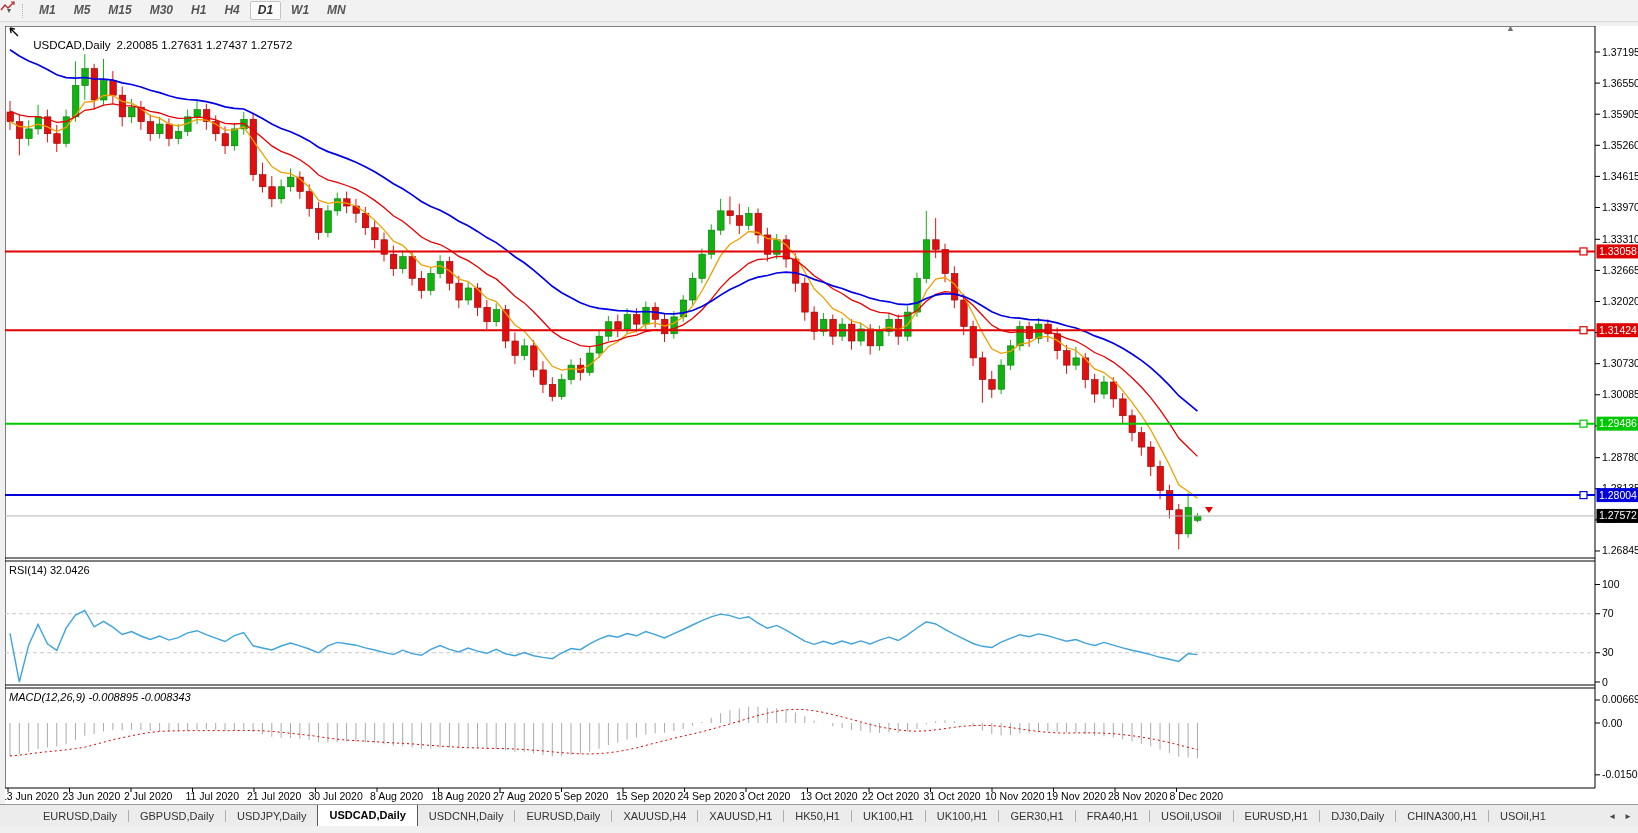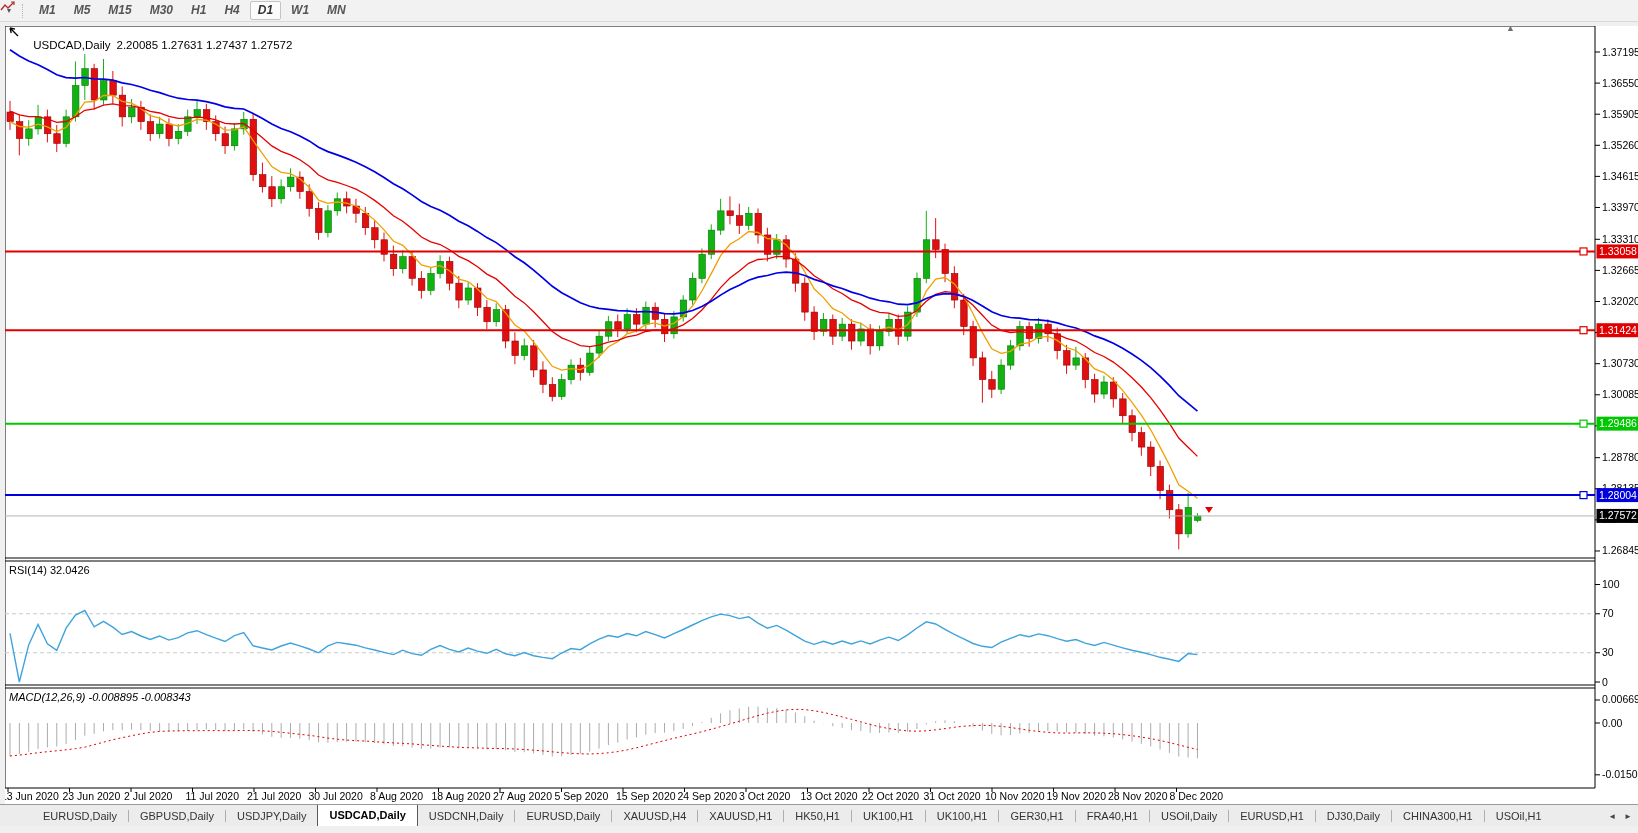--- a/index.html
+++ b/index.html
@@ -613,21 +613,21 @@
         <div class="tab">HK50,H1</div>
         <div class="tab-div"></div>
         <div class="tab">UK100,H1</div>
         <div class="tab-div"></div>
         <div class="tab">UK100,H1</div>
         <div class="tab-div"></div>
         <div class="tab">GER30,H1</div>
         <div class="tab-div"></div>
         <div class="tab">FRA40,H1</div>
         <div class="tab-div"></div>
-        <div class="tab">USOil,Daily</div>
+        <div class="tab">USOil,USOil</div>
         <div class="tab-div"></div>
         <div class="tab">EURUSD,H1</div>
         <div class="tab-div"></div>
         <div class="tab">DJ30,Daily</div>
         <div class="tab-div"></div>
         <div class="tab">CHINA300,H1</div>
         <div class="tab-div"></div>
         <div class="tab">USOil,H1</div>
       </div>
     <div class="tab-arrows">

